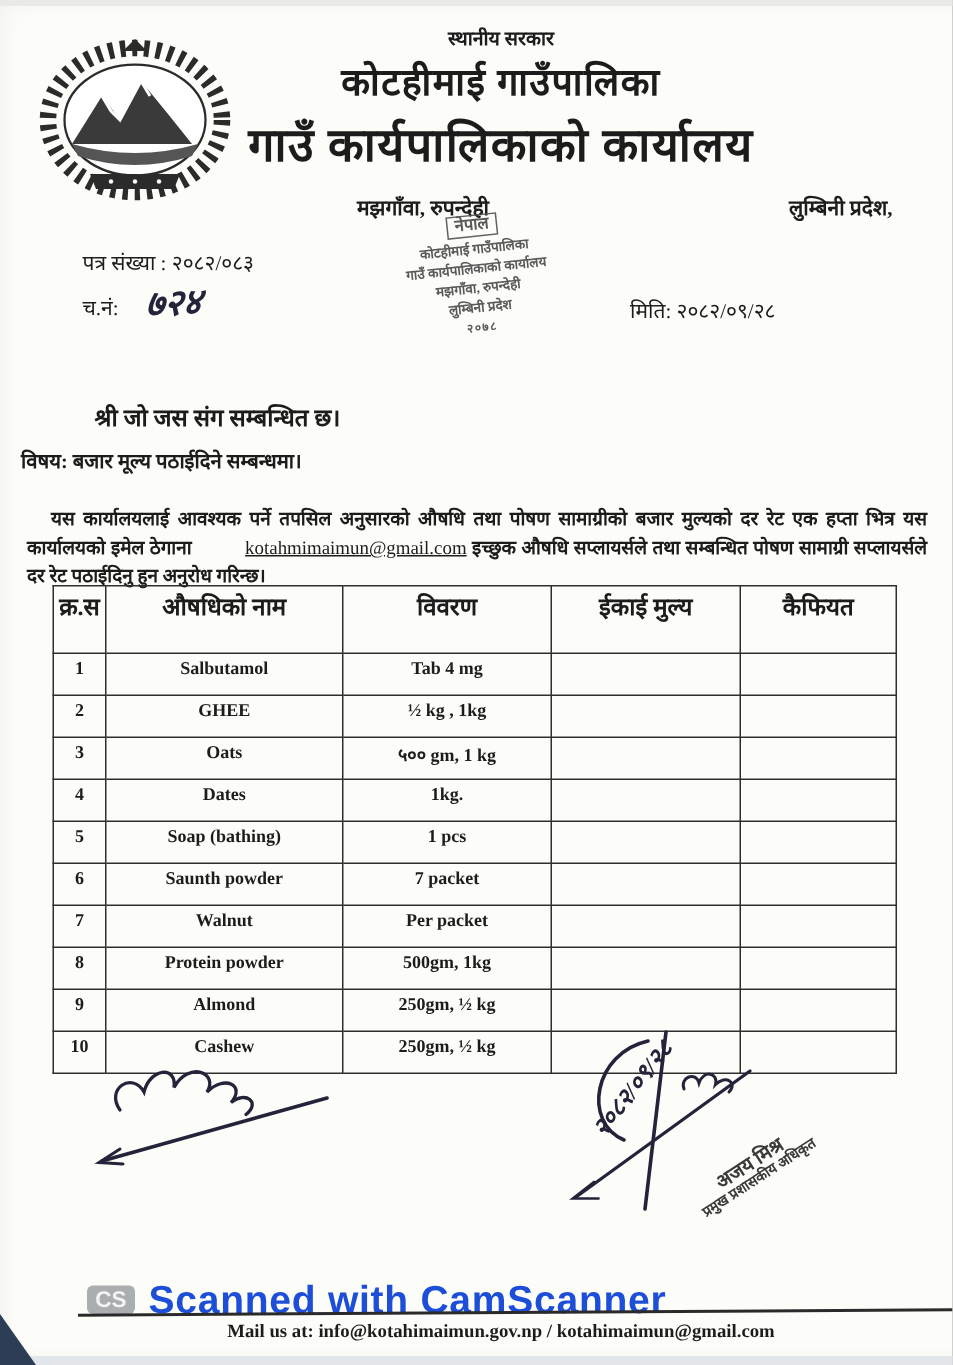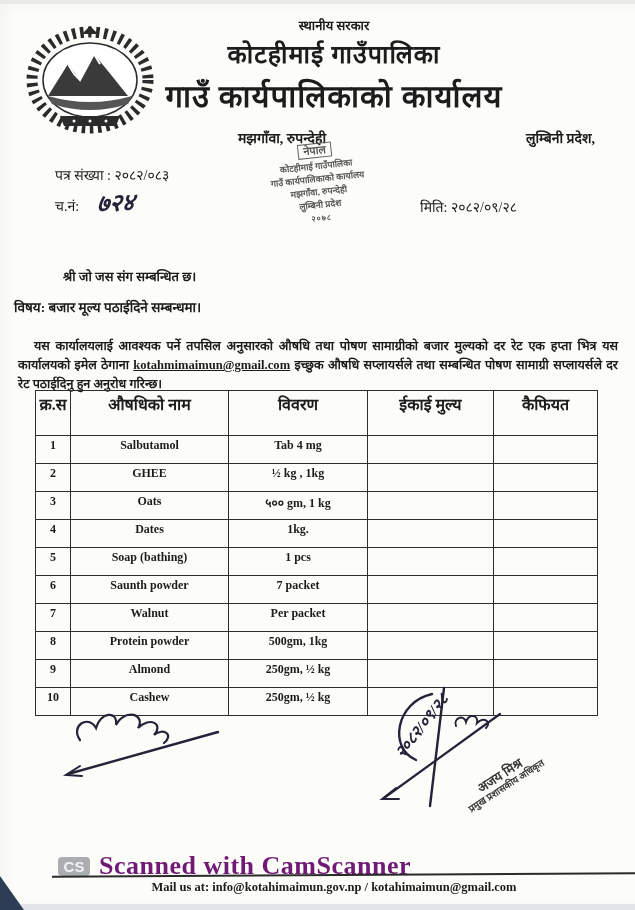--- a/index.html
+++ b/index.html
@@ -33,28 +33,28 @@
 
   
   .stamp {
     position:absolute; left:240px; top:142px; width:156px; text-align:center;
     transform:rotate(-6deg); color:#4d4d4d; opacity:.92; line-height:13px;
   }
   .stamp .s-nepal { display:inline-block; border:1.5px solid #555; padding:0 5px; font-size:11px; font-weight:bold; margin-bottom:2px;}
   .stamp div { font-size:9px; font-weight:bold; }
   .stamp .s-yr { font-size:8px; letter-spacing:1px; }
 
-  .greeting { position:absolute; left:63px; top:267px; font-size:13px; font-weight:bold;text-align:center; }
+  .greeting { position:absolute; left:63px; top:267px; font-size:16px; font-weight:bold;text-align:center; }
   .subject  { position:absolute; left:14px; right:0; top:298px; text-align:left; font-size:13.5px; font-weight:bold; }
 
   .body-para {
     position:absolute; left:18px; top:337px; width:600px;
     font-size:12.6px; line-height:19px; text-align:justify; font-weight:600; text-indent:16px;
   }
-  .body-para .email { font-weight:bold; text-decoration:underline; }
+  .body-para .email { font-weight:normal; text-decoration:underline;margin-left:32px; }
 
   
   table.rates {
     position:absolute; left:35px; top:390px; width:562px;
     border-collapse:collapse; table-layout:fixed;
   }
   table.rates th, table.rates td {
     border:1.6px solid #2e2e2e; padding:2px 3px; vertical-align:top;
     font-weight:bold; text-align:center; overflow:hidden;
   }
@@ -79,21 +79,21 @@
 
   
   .scan-line { position:absolute; left:52px; top:874px; width:583px; height:2px; background:#2a2a2a; z-index:5; transform:rotate(-.35deg);}
   .mail-line { position:absolute; left:0; right:0; top:880px; text-align:center; font-size:12.5px; font-weight:bold; z-index:6; }
   .watermark { position:absolute; left:58px; top:851px; z-index:4; display:flex; align-items:center; gap:9px; }
   .cs-box {
     width:32px; height:19px; background:#aaaeb1; border-radius:4px; color:#f2f3f4;
     font-family:"Liberation Sans",sans-serif; font-weight:bold; font-size:15px;
     display:flex; align-items:center; justify-content:center;
   }
-  .wm-text { font-family:Liberation Serif, serif; font-weight:bold; font-size:26px; color:#701a75; letter-spacing:.5px; }
+  .wm-text { font-family:Liberation Sans, sans-serif; font-weight:bold; font-size:26px; color:#1d4ed8; letter-spacing:.5px; }
   .bottom-strip { position:absolute; left:0; right:0; bottom:0; height:6px; background:#e2e6ea; }
   .corner-tri {
     position:absolute; left:0; bottom:0; width:0; height:0; z-index:7;
     border-bottom:34px solid #2c3d55; border-right:24px solid transparent;
   }
 </style>
 </head>
 <body>
 
 <div class="page">

